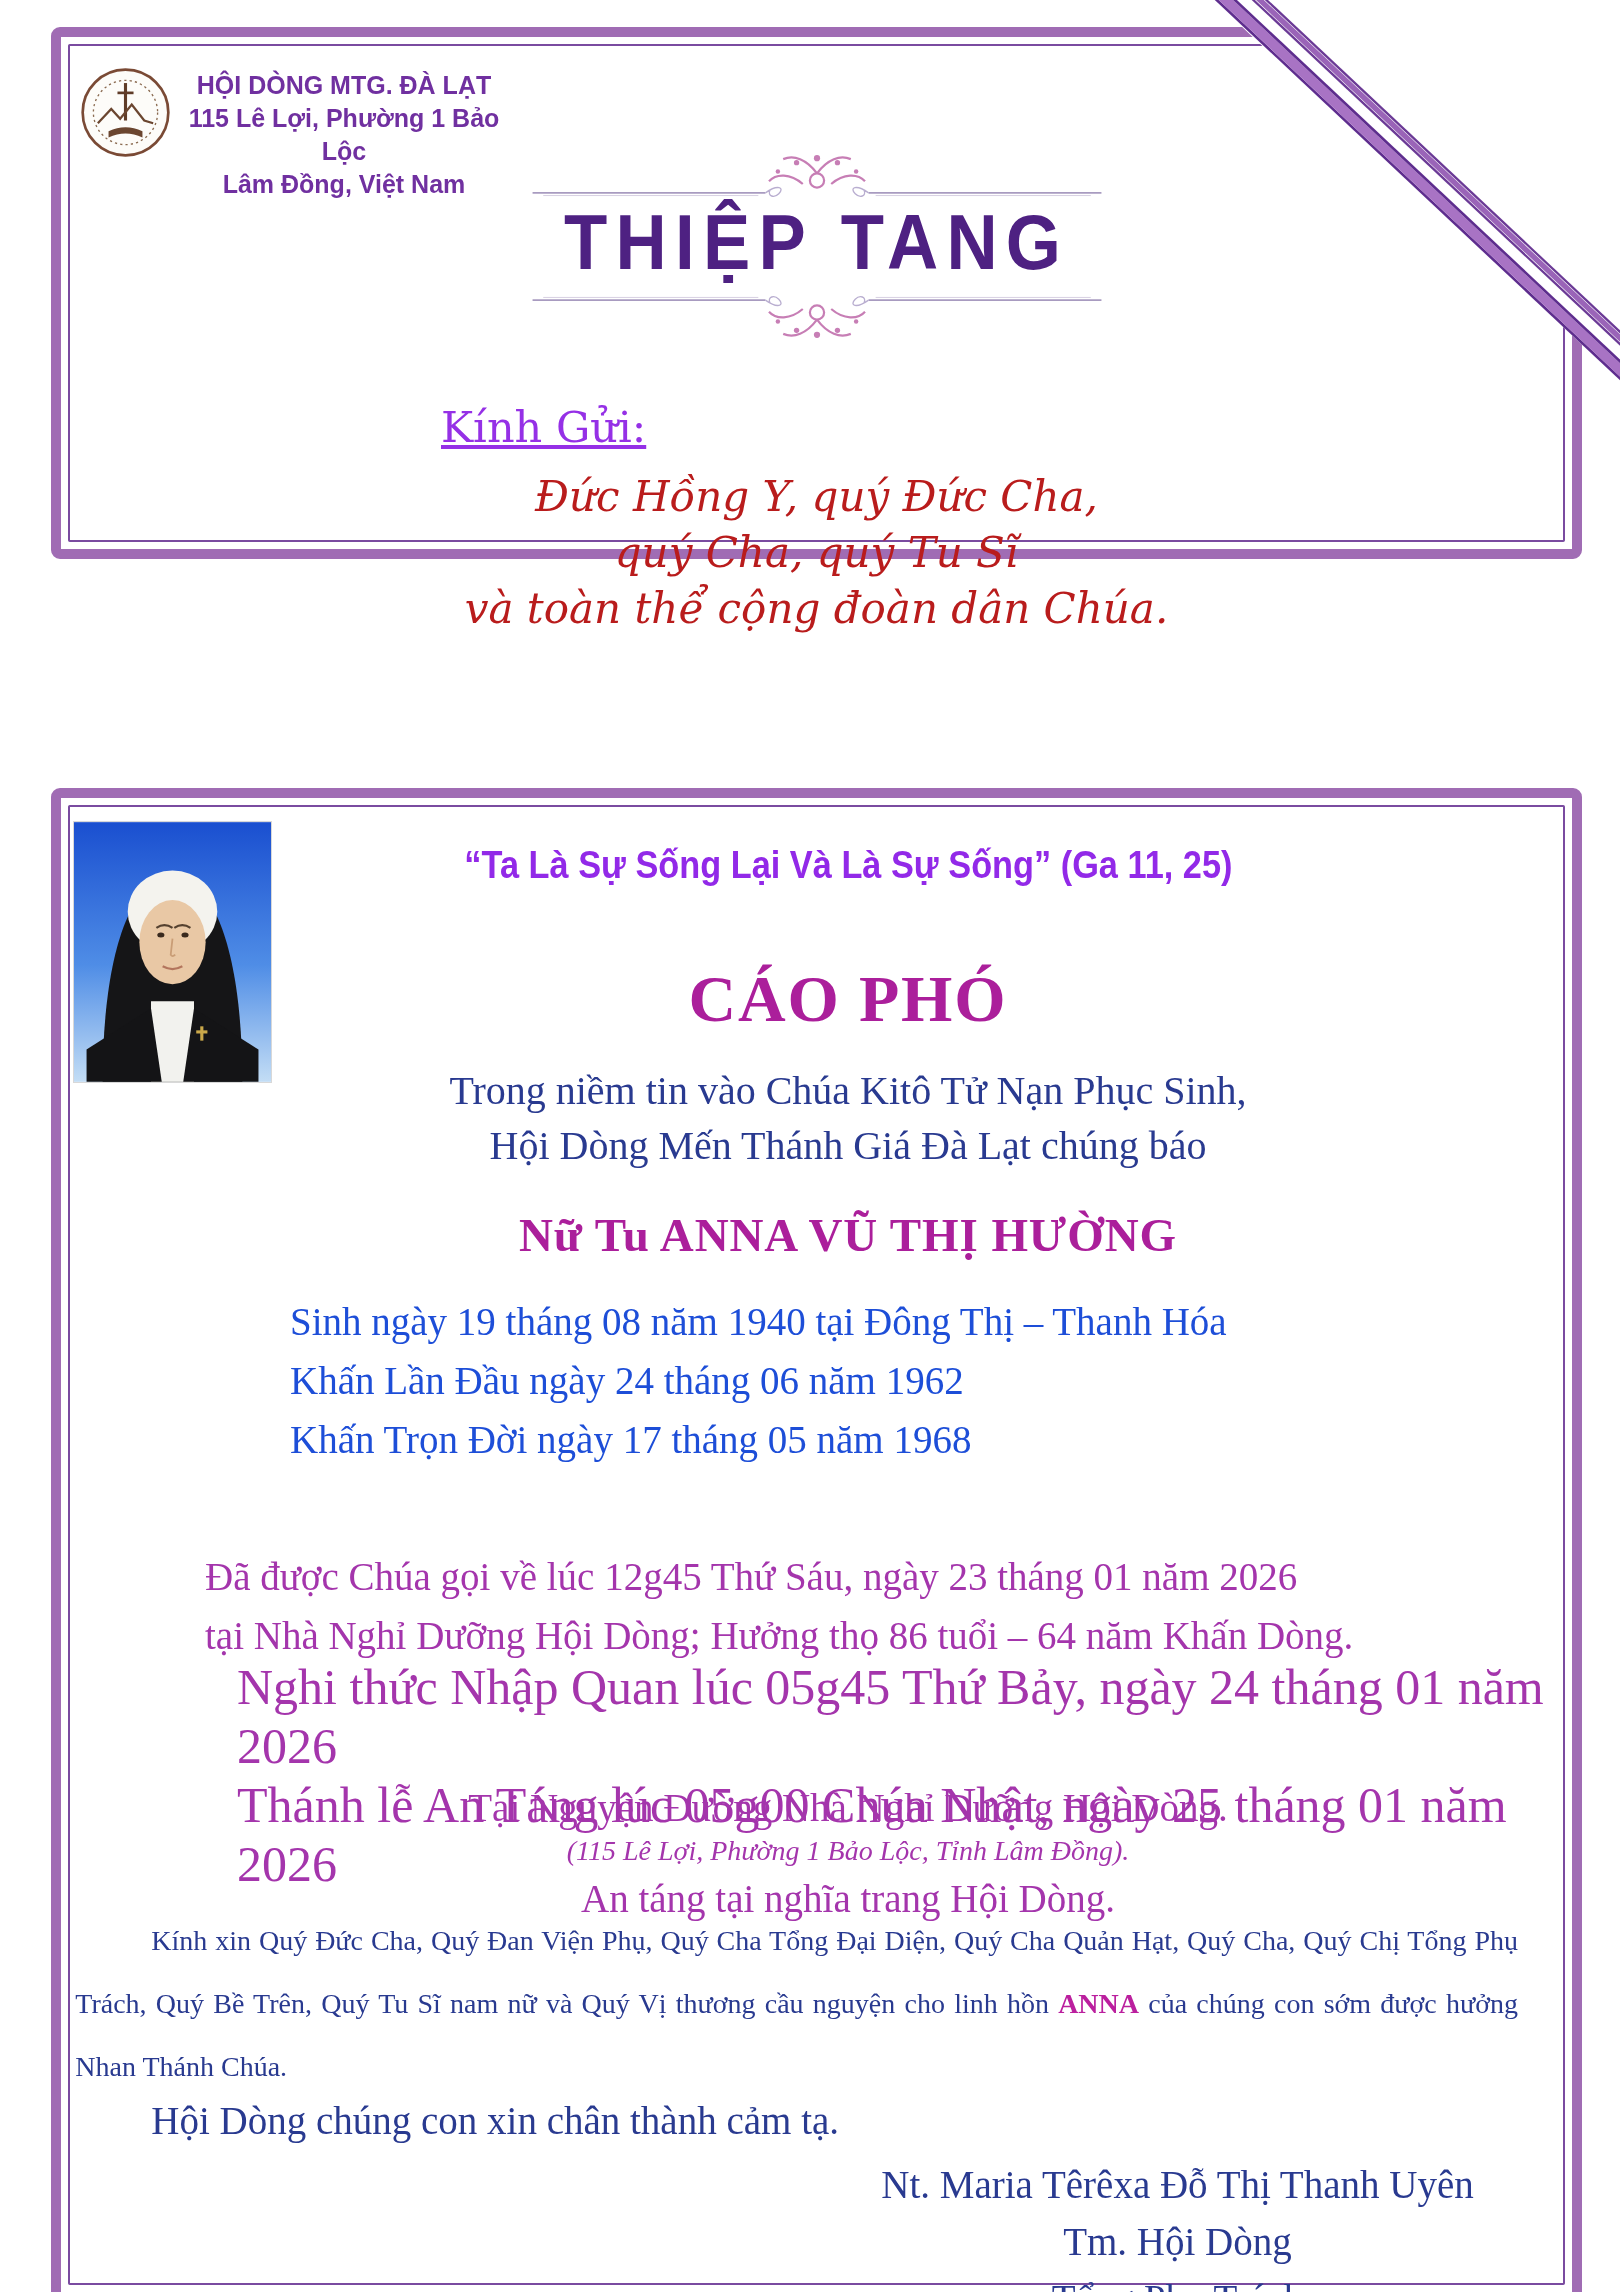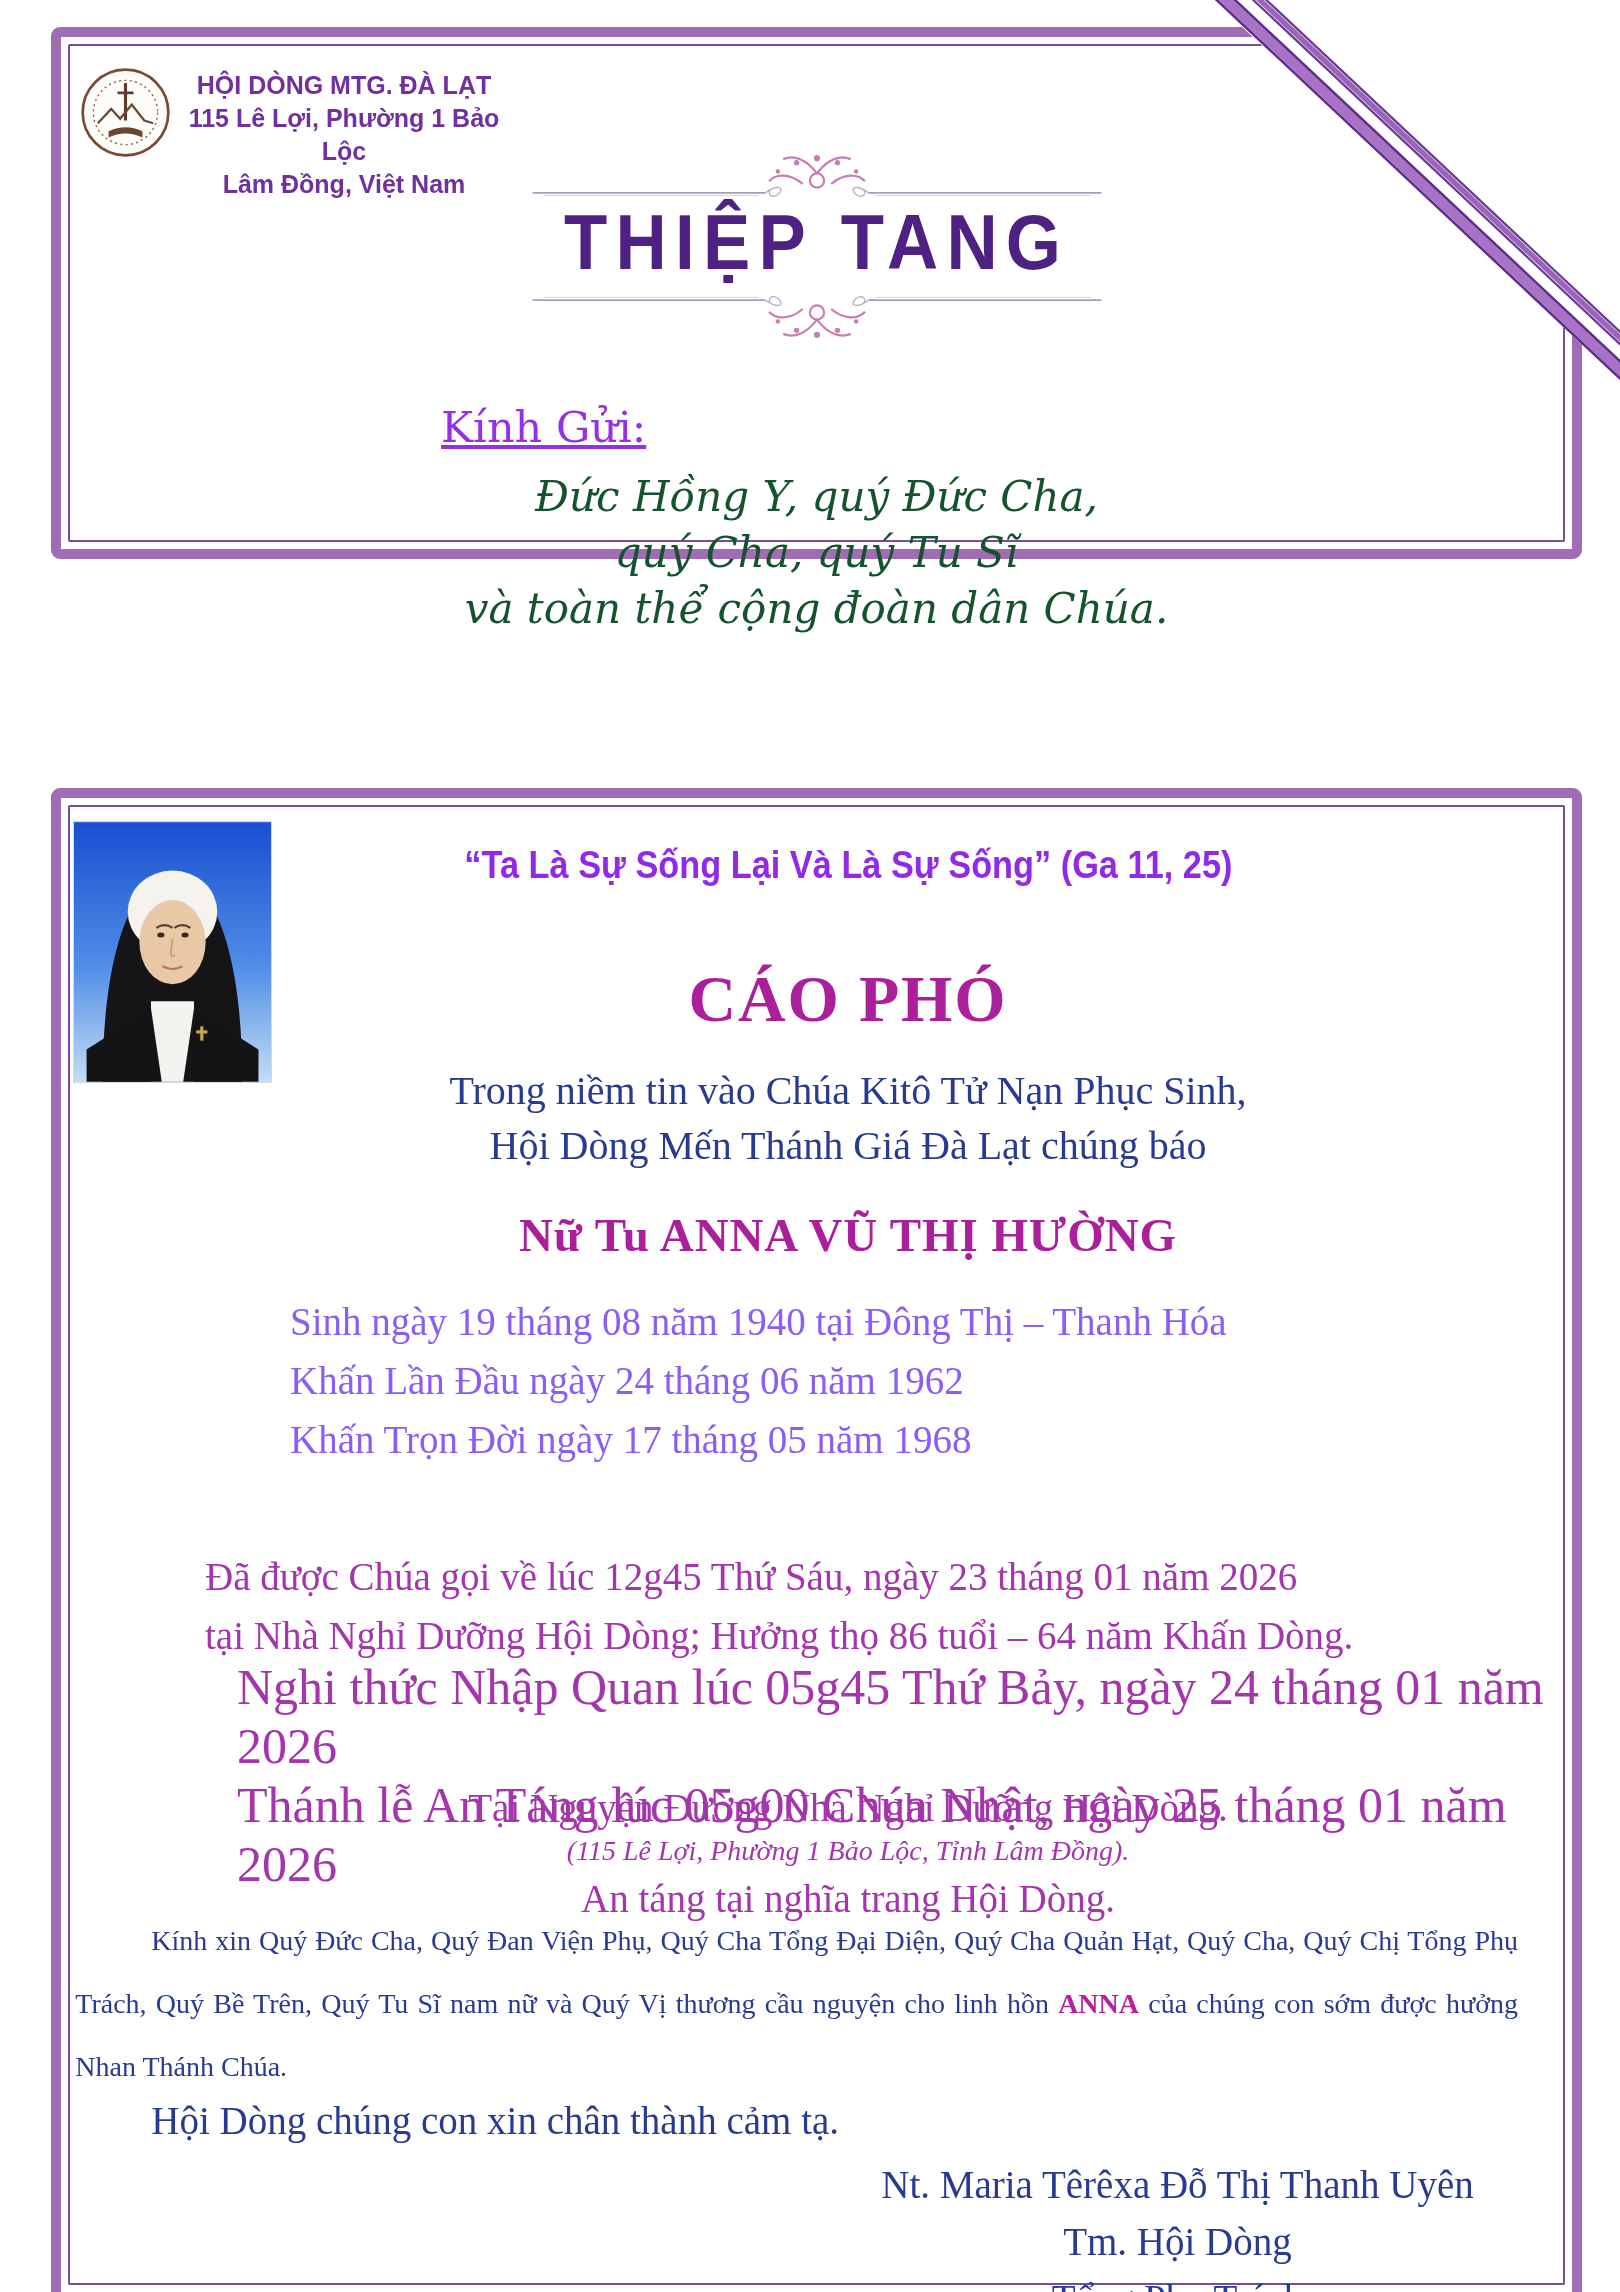--- a/index.html
+++ b/index.html
@@ -20,37 +20,37 @@
   .title-orn{position:absolute;left:50%;transform:translateX(-50%);}
   .orn-bottom{transform:translateX(-50%) scaleY(-1);}
   .main-title{position:absolute;top:161px;left:0;right:0;text-align:center;
         color:#4e2182;font-family:"Liberation Sans", sans-serif;font-weight:bold;
         font-size:77px;letter-spacing:9px;}
   .main-title span{display:inline-block;transform:scaleX(.92);}
   .salutation{position:absolute;left:380px;top:365px;color:#9530e6;
         font-size:43px;text-decoration:underline;
         font-family:"DejaVu Serif", serif;}
   .recipients{position:absolute;left:0;right:0;top:432px;text-align:center;
-        color:#14532d;font-style:italic;font-size:42px;line-height:56px;
+        color:#b91c1c;font-style:italic;font-size:42px;line-height:56px;
         font-family:"DejaVu Serif", serif;}
   
   .photo{position:absolute;left:11.6px;top:23px;border:0.9px solid #d8d8d8;}
   .quote{position:absolute;left:63px;right:0;top:45px;text-align:center;
         color:#9229e8;font-family:"Liberation Sans", sans-serif;font-weight:bold;
         font-size:39px;letter-spacing:0;}
   .quote span{display:inline-block;transform:scaleX(.88);}
   .heading{position:absolute;left:63px;right:0;top:163px;text-align:center;
         color:#ab1f9b;font-weight:bold;font-size:66px;letter-spacing:1.8px;}
   .intro1{position:absolute;left:63px;right:0;top:269px;text-align:center;
         color:#293a90;font-size:40px;}
   .intro2{position:absolute;left:63px;right:0;top:324px;text-align:center;
         color:#293a90;font-size:40px;}
   .deceased{position:absolute;left:63px;right:0;top:410px;text-align:center;
         color:#ab1f9b;font-weight:bold;font-size:47px;letter-spacing:0.9px;}
-  .life{position:absolute;left:229px;top:494px;color:#8b5cf6;
+  .life{position:absolute;left:229px;top:494px;color:#1d4ed8;
         font-size:39px;line-height:59px;}
   .death{position:absolute;left:144px;top:749px;color:#a435ac;
         font-size:39px;line-height:59px;}
   .funeral{position:absolute;left:144px;top:860px;color:#a435ac;
         font-size:50px;line-height:59px;margin-left:32px;}
   .fun-loc{position:absolute;left:63px;right:0;top:987px;text-align:center;
         color:#a435ac;font-size:39px;}
   .fun-detail{position:absolute;left:63px;right:0;top:1037px;text-align:center;
         color:#a435ac;font-style:italic;font-size:28px;}
   .fun-burial{position:absolute;left:63px;right:0;top:1078px;text-align:center;

